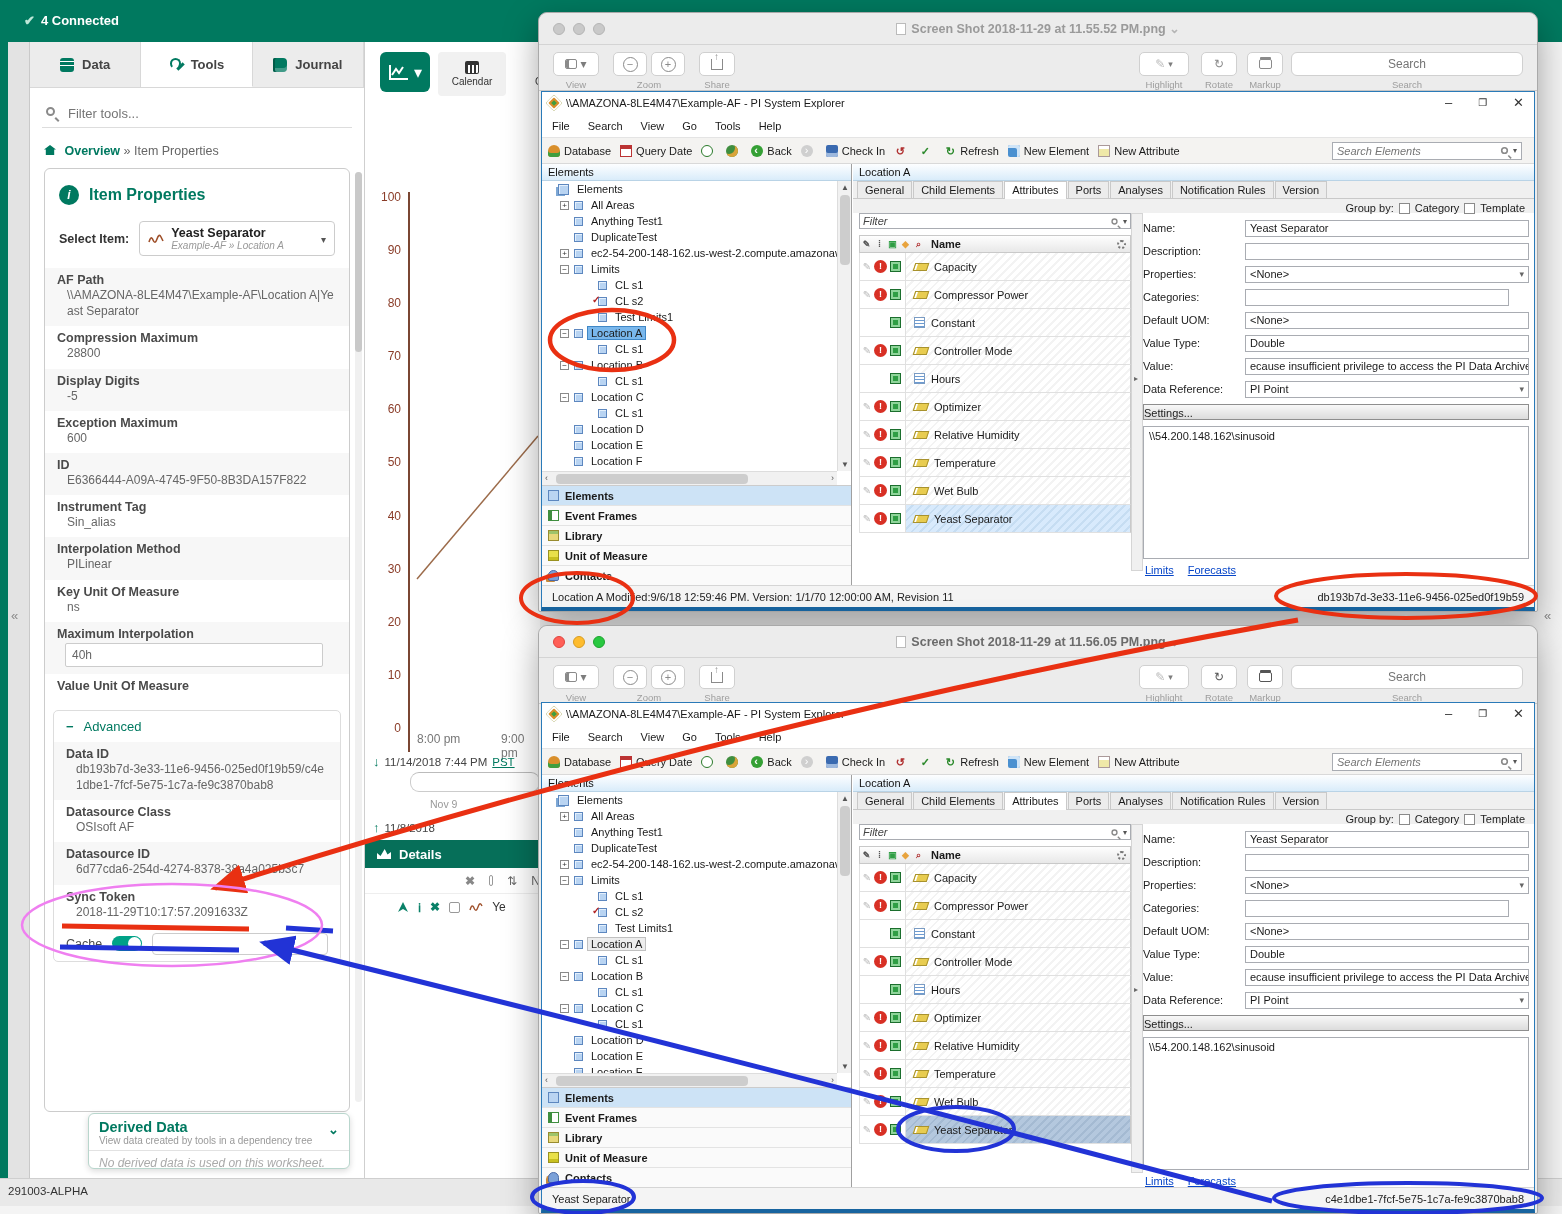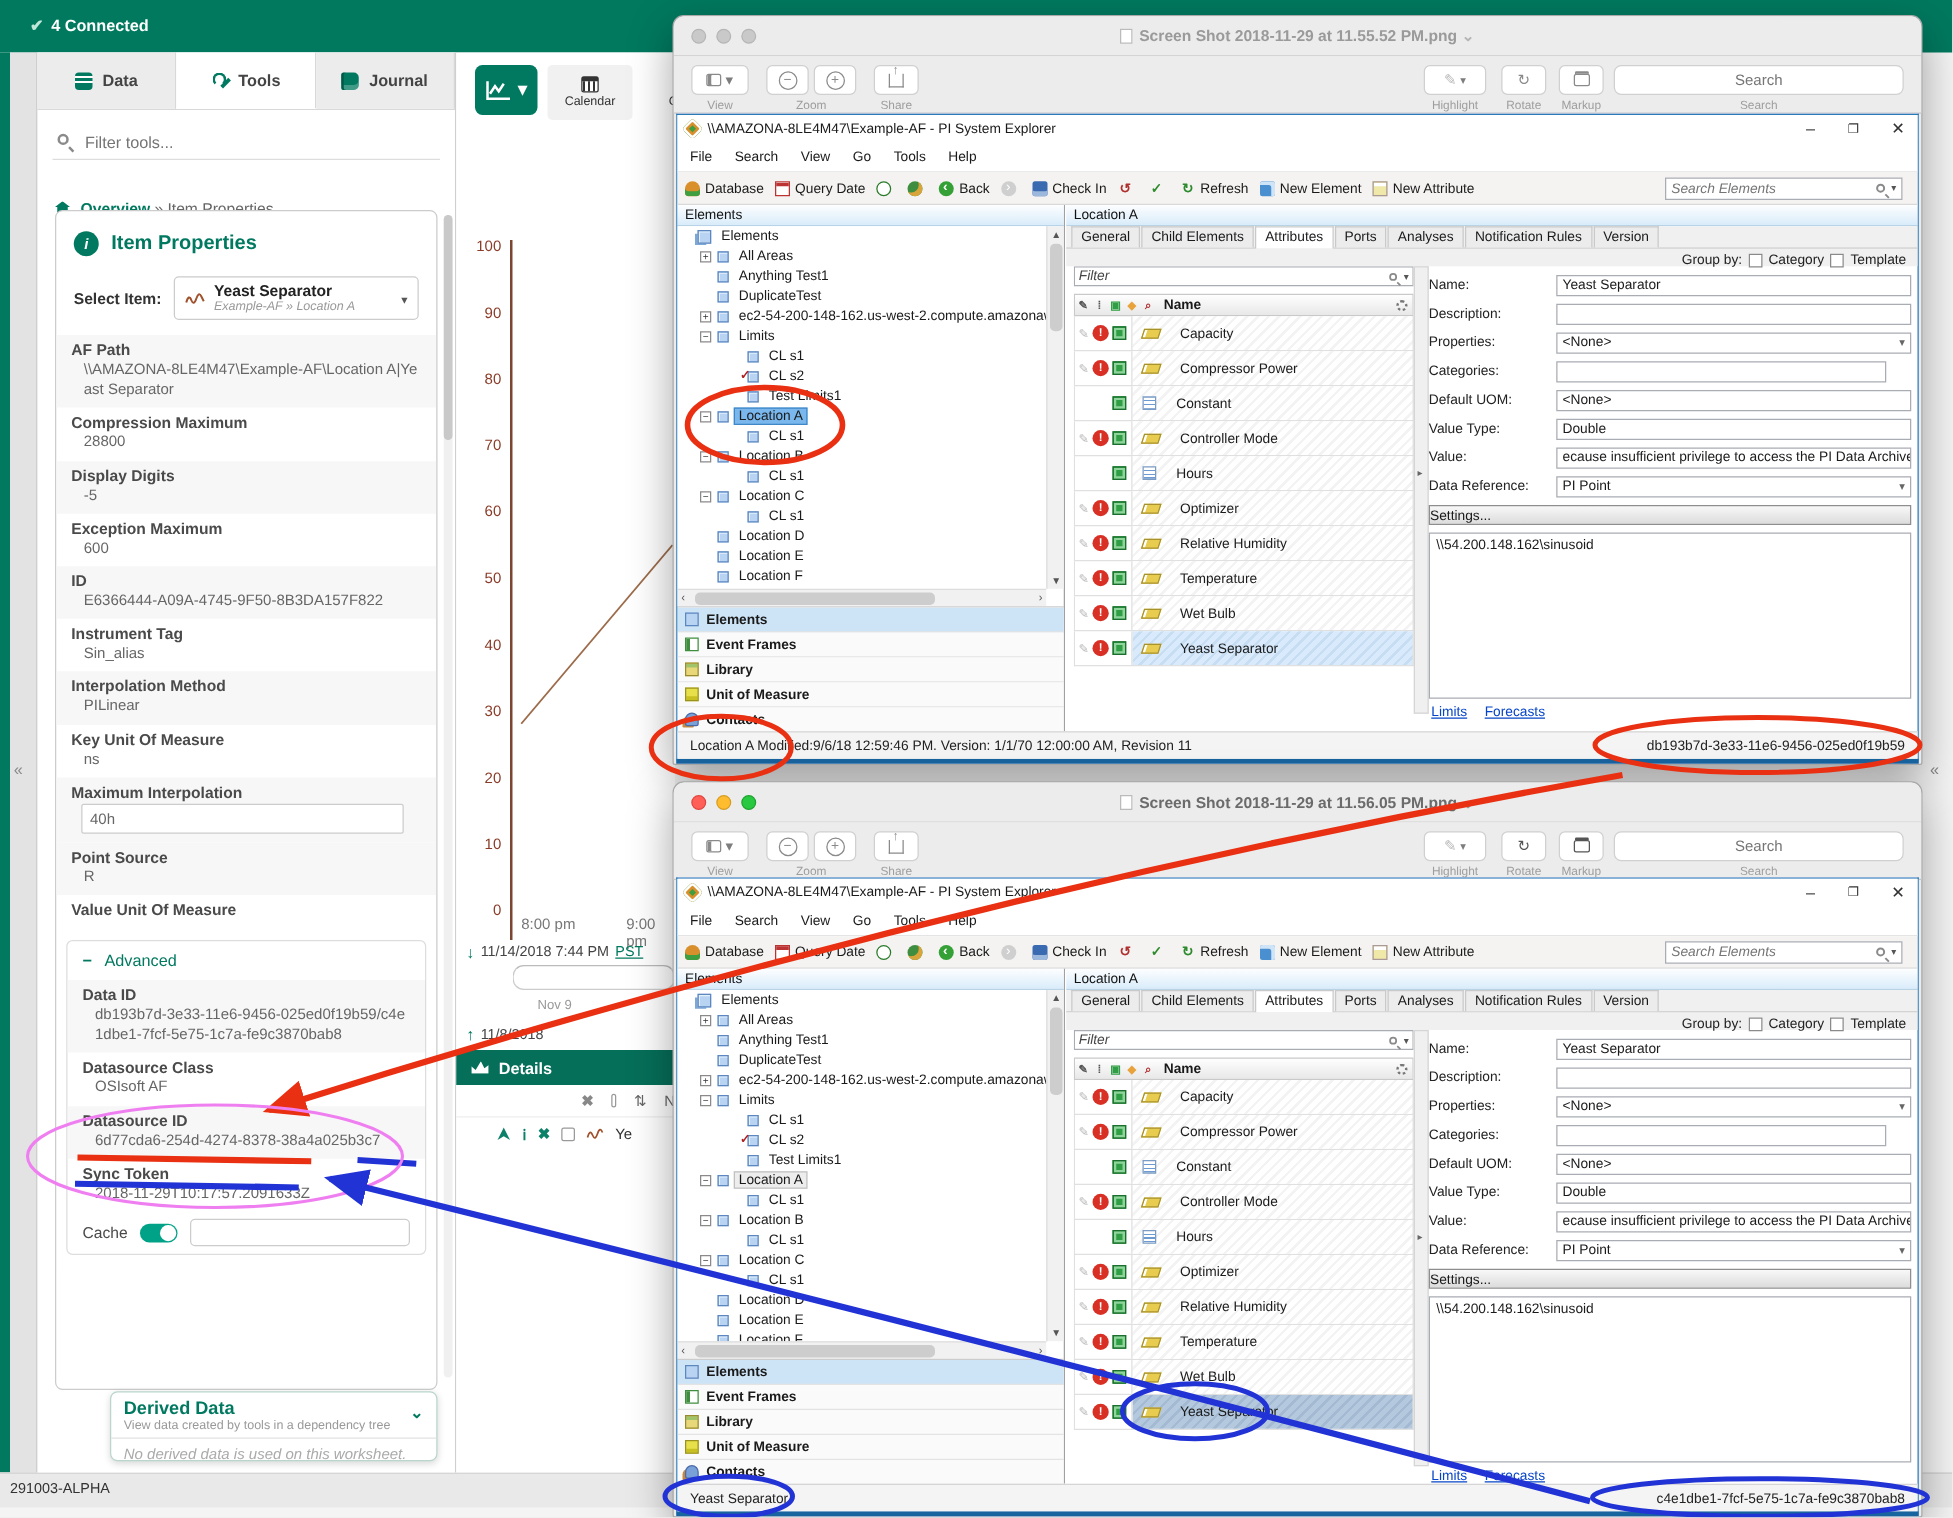--- a/index.html
+++ b/index.html
@@ -17,21 +17,21 @@
 
 .sidebar{position:absolute;left:30px;top:42px;width:335px;height:1136px;background:#fff;border-right:1px solid #cfcfcf;z-index:2}
 .stabs{display:flex;height:46px;border-bottom:1px solid #d8d8d8}
 .stab{flex:1;display:flex;align-items:center;justify-content:center;gap:8px;font-size:13px;font-weight:bold;color:#444;background:#ececec;border-right:1px solid #d8d8d8;cursor:pointer}
 .stab.on{background:#fff;border-bottom:1px solid #fff}
 .sic{width:14px;height:14px;position:relative;display:inline-block}
 .ic-data{background:linear-gradient(#007960 0 3px,#fff 3px 4px,#007960 4px 7px,#fff 7px 8px,#007960 8px 11px);border-radius:3px}
 .ic-tools::before{content:"";position:absolute;left:1px;top:1px;width:7px;height:7px;border:2.5px solid #007960;border-radius:50%;border-bottom-color:transparent}
 .ic-tools::after{content:"";position:absolute;right:1px;bottom:0;width:3px;height:9px;background:#007960;transform:rotate(45deg)}
 .ic-journal{background:#007960;border-radius:2px 4px 4px 2px;box-shadow:inset 2px 0 0 #005a47,inset 0 -4px 0 rgba(255,255,255,.25)}
-.sfilter{margin:12px 12px 24px;position:relative}
+.sfilter{margin:12px 12px 8px;position:relative}
 .sfilter input{width:100%;height:28px;border:none;border-bottom:1px solid #ddd;font-size:13px;padding-left:26px;color:#555;outline:none;font-family:"Liberation Sans",sans-serif}
 .mag{position:absolute;width:9px;height:9px;border:2px solid #8a8a8a;border-radius:50%}
 .mag::after{content:"";position:absolute;width:2px;height:5px;background:#8a8a8a;left:8px;top:8px;transform:rotate(-45deg)}
 .sfilter .mag{left:4px;top:7px}
 .crumb{padding:8px 14px;font-size:12.5px;color:#666}
 .crumb .home{color:#007960;font-weight:bold}
 .homeic{display:inline-block;width:12px;height:10px;background:#007960;clip-path:polygon(50% 0,100% 45%,85% 45%,85% 100%,15% 100%,15% 45%,0 45%);margin-right:5px}
 .card{position:absolute;left:14px;top:126px;width:306px;height:944px;border:1px solid #ccc;border-radius:6px;background:#fff;overflow:hidden}
 .card h2{display:flex;align-items:center;gap:10px;color:#007960;font-size:16px;padding:16px 14px 10px}
 .infoc{width:20px;height:20px;border-radius:50%;background:#007960;color:#fff;font-size:12px;font-weight:bold;display:flex;align-items:center;justify-content:center;font-style:italic}
@@ -185,21 +185,21 @@
 .fbox .fl{flex:1;font-style:italic}
 .thead{margin-top:6px;height:18px;border:1px solid #c9c9c9;background:linear-gradient(#fefefe,#e8e8e8);display:flex;align-items:center;font-weight:bold}
 .thic{width:13px;text-align:center;font-size:9px;color:#555;flex:none}
 .thead .nm{flex:1;padding-left:6px}
 .gear{width:9px;height:9px;border:2px dotted #777;border-radius:50%;margin-right:4px;flex:none}
 .arow{height:28px;display:flex;align-items:center;border-bottom:1px solid #e0e0e0;border-left:1px solid #e0e0e0;border-right:1px solid #c9c9c9}
 .pen{width:14px;text-align:center;color:#b9b9b9;font-size:10px;flex:none}
 .warnic{width:13px;height:13px;border-radius:50%;background:#d83025;color:#fff;font-weight:bold;font-size:9px;text-align:center;line-height:13px;flex:none;margin-right:3px}
 .gsq{width:11px;height:11px;background:#2f9e44;border:1px solid #1b6e2d;box-shadow:inset 0 0 0 2px #8fd49a;flex:none;margin-right:4px}
 .arow.plain .pen,.arow.plain .warnic{visibility:hidden}
-.acell{flex:1;height:100%;display:flex;align-items:center;gap:16px;padding-left:8px;border-left:1px solid #e0e0e0;background:repeating-linear-gradient(135deg,#fff 0 4px,#f3f3f3 4px 6px)}
+.acell{flex:1;height:100%;display:flex;align-items:center;gap:6px;padding-left:8px;border-left:1px solid #e0e0e0;background:repeating-linear-gradient(135deg,#fff 0 4px,#f3f3f3 4px 6px)}
 .w1 .arow.seln .acell{background:repeating-linear-gradient(135deg,#d8eafc 0 4px,#c6ddf2 4px 6px)}
 .w2 .arow.seln .acell{background:repeating-linear-gradient(135deg,#b4c8de 0 4px,#a4bad2 4px 6px)}
 .aic{flex:none}
 .tagic{width:14px;height:8px;background:#e8cc50;border:1px solid #a8922e;transform:skewX(-18deg);box-shadow:inset 2px 0 0 #fff}
 .listic{width:11px;height:11px;background:repeating-linear-gradient(#fff 0 2px,#6d9bd1 2px 3px);border:1px solid #7a9cc4}
 .splitter{position:absolute;left:278px;width:12px;top:49px;bottom:14px;background:#f0f0f0;border:1px solid #d5d5d5}
 .splitter::after{content:"▸";position:absolute;top:160px;left:2px;color:#666;font-size:8px}
 .pflds{position:absolute;left:290px;right:5px;top:0;bottom:0}
 .groupby{position:absolute;right:4px;top:38px;display:flex;align-items:center;gap:5px;color:#222}
 .gcb{width:11px;height:11px;border:1px solid #8a8a8a;background:#fff}
@@ -311,24 +311,20 @@
           <div class="plab">Interpolation Method</div>
           <div class="pval">PILinear</div>
         </div>
           <div class="prow">
           <div class="plab">Key Unit Of Measure</div>
           <div class="pval">ns</div>
         </div>
           <div class="prow shaded inp">
           <div class="plab">Maximum Interpolation</div>
           <div class="pval">40h</div>
-        </div>
-          <div class="prow shaded">
-          <div class="plab">Point Source</div>
-          <div class="pval">R</div>
         </div>
           <div class="prow">
           <div class="plab">Value Unit Of Measure</div>
           <div class="pval"></div>
         </div>
         </div>
       <div class="advbox">
         <div class="advhdr"><span class="minus">−</span><span>Advanced</span></div>
         <div>
 

